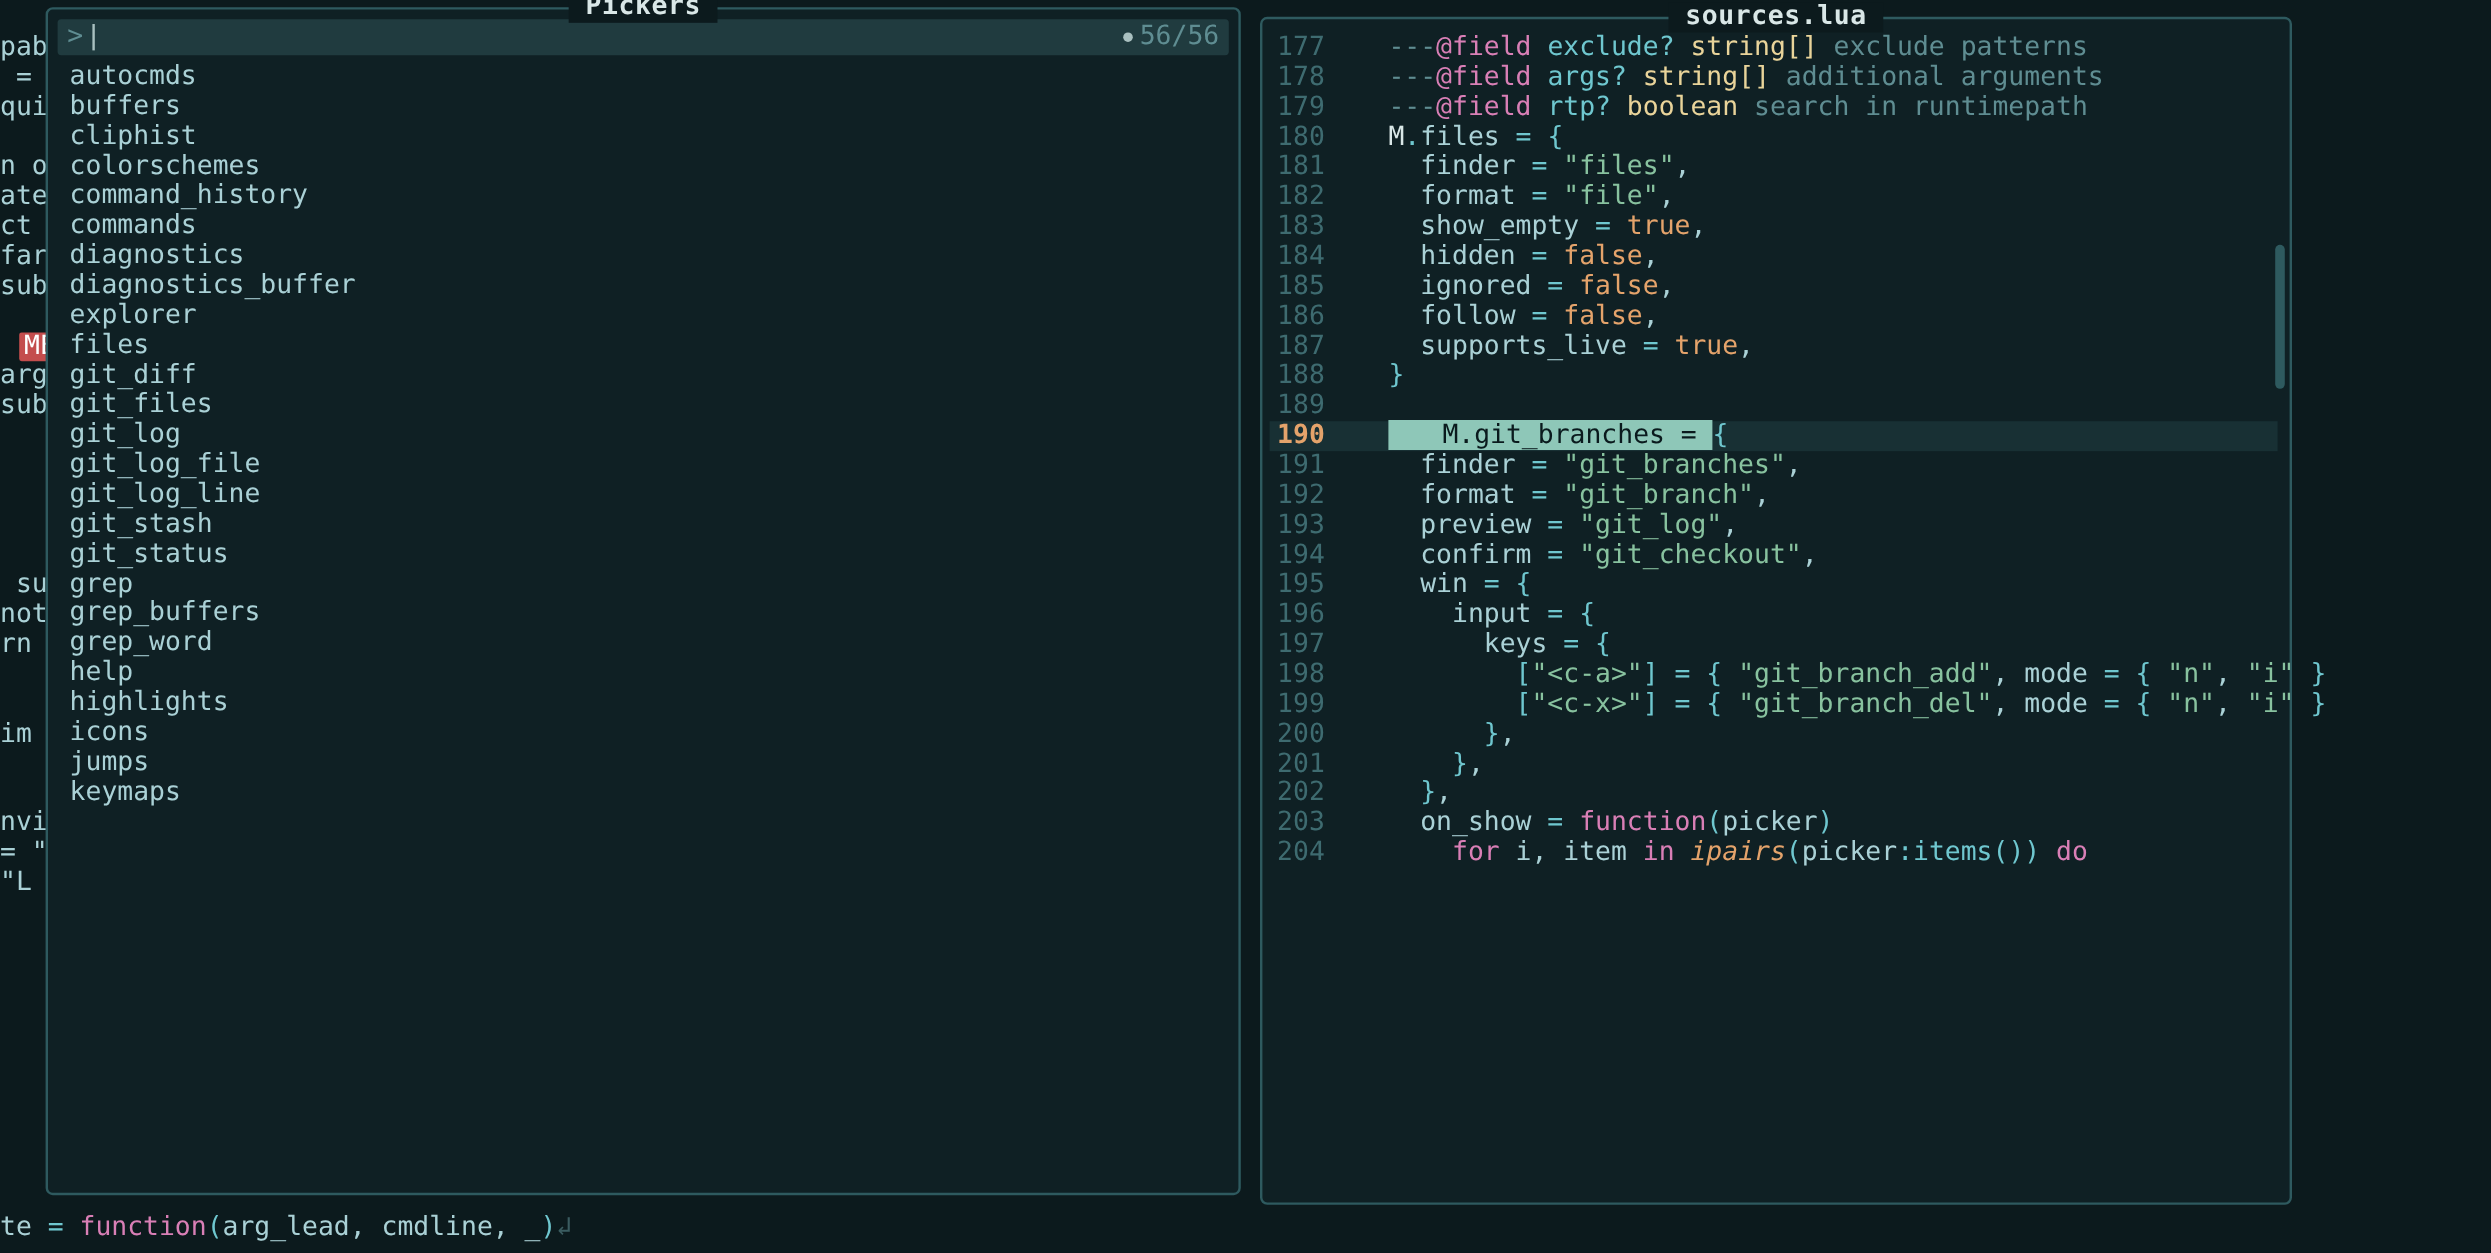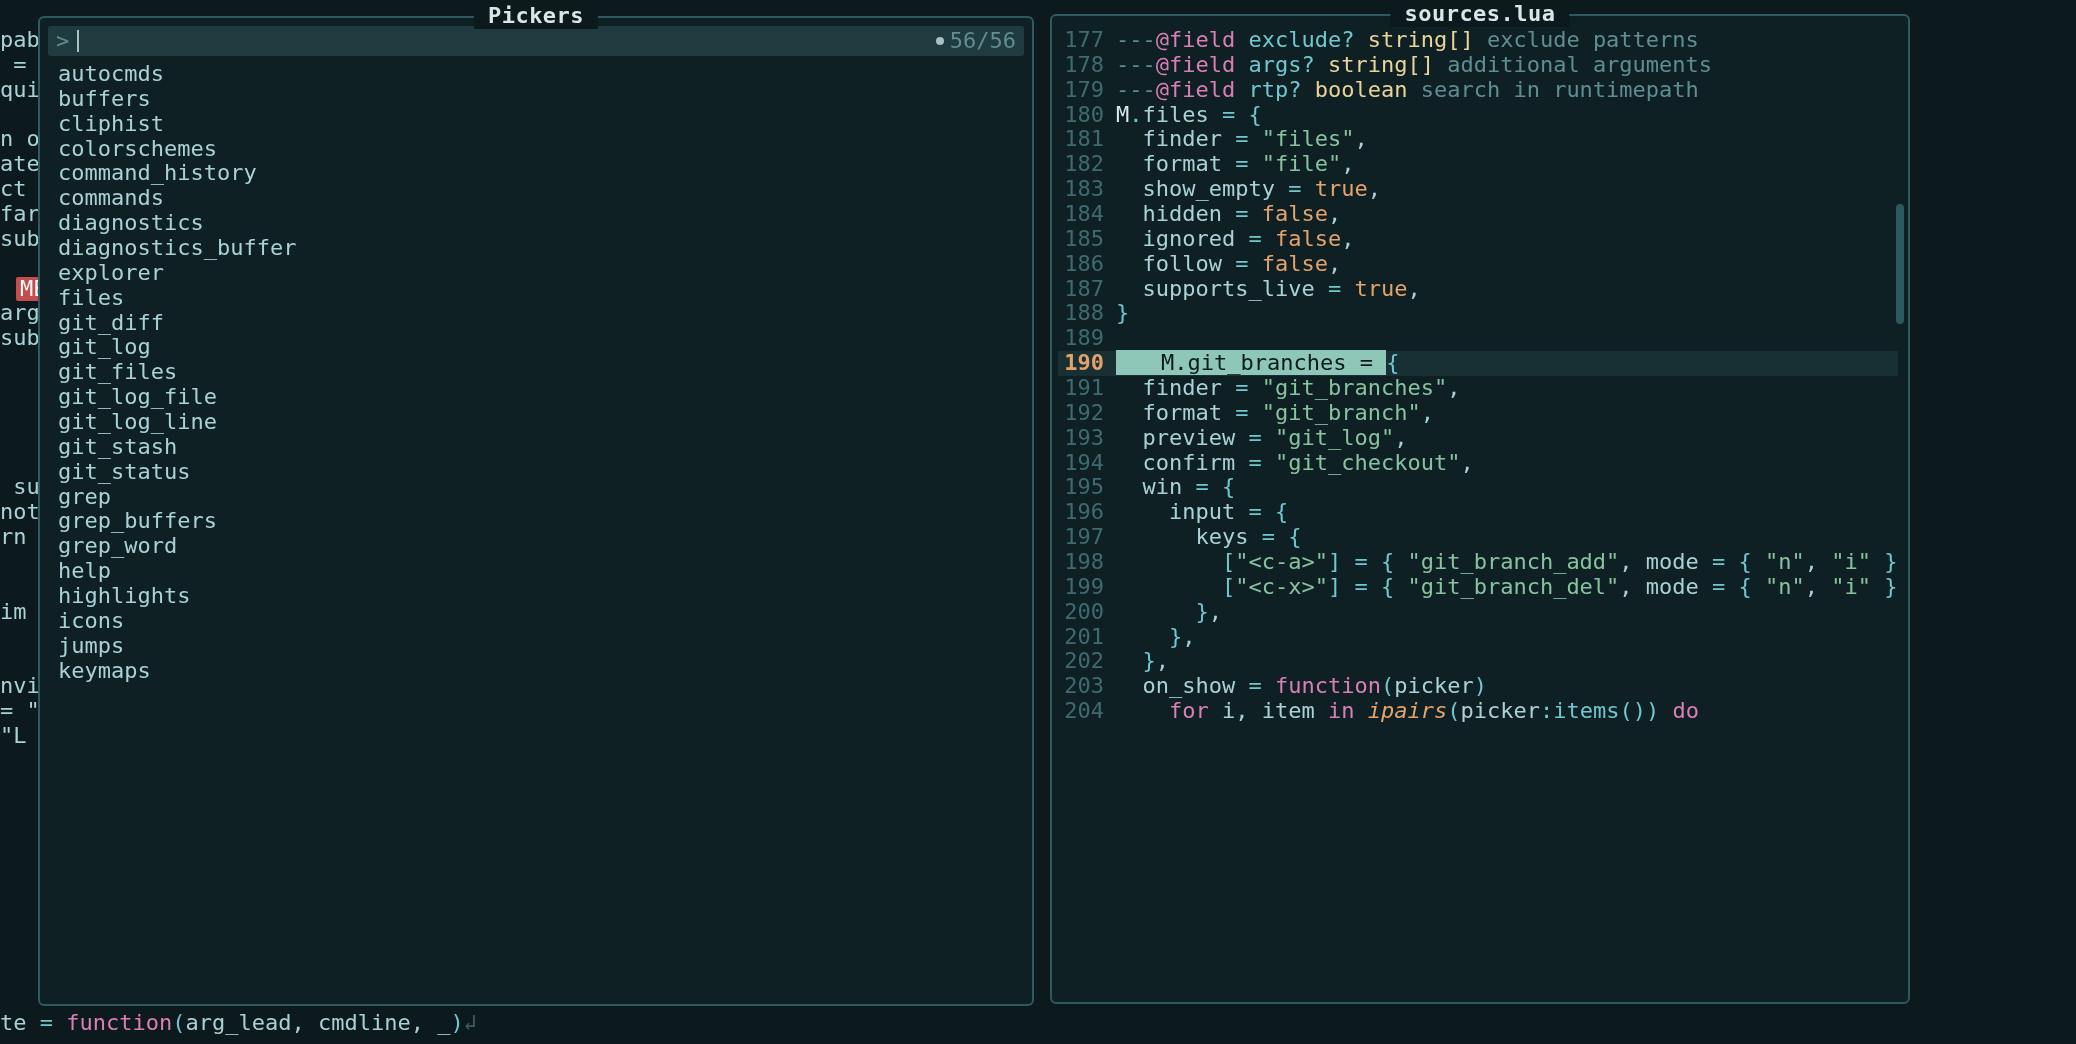--- a/index.html
+++ b/index.html
@@ -62,21 +62,21 @@
     position:absolute; top:-14px; left:50%; transform:translateX(-50%);
     background: var(--bg);
     color: var(--white);
     font-weight: 600;
     padding: 0 14px;
     letter-spacing: .5px;
   }
 
   
   .picker {
-    left: 38px; top: 16px;
+    left: 38px; top: 6px;
     width: 996px; height: 990px;
     padding: 8px 8px 8px 8px;
   }
   .picker .prompt-row {
     display:flex; align-items:center;
     background: var(--input-bg);
     height: 30px;
     padding: 0 8px;
     border-radius: 3px;
   }
@@ -117,21 +117,21 @@
   }
   .preview .scrollbar {
     position:absolute; right:4px; top:188px; width:8px; height:120px;
     background: var(--panel-border); border-radius:4px;
   }
   .preview .code {
     padding: 2px 10px 2px 6px;
     white-space: pre;
     font-size: 22px;
   }
-  .preview .row { display:flex; }
+  .preview .row { display:flex;gap:41px; }
   .preview .ln {
     width: 58px; text-align:right; padding-right: 12px;
     color: var(--gutter); flex:0 0 auto;
   }
   .preview .row.cur { background: var(--current-bg); }
   .preview .row.cur .ln { color: var(--orange); font-weight:700; }
   .preview .content { flex:1; }
   .tk-cmt   { color: var(--muted); }
   .tk-anno  { color: var(--magenta); }
   .tk-ident { color: var(--ident); }
@@ -204,22 +204,22 @@
       <div class="item">buffers</div>
       <div class="item">cliphist</div>
       <div class="item">colorschemes</div>
       <div class="item">command_history</div>
       <div class="item">commands</div>
       <div class="item">diagnostics</div>
       <div class="item">diagnostics_buffer</div>
       <div class="item">explorer</div>
       <div class="item">files</div>
       <div class="item">git_diff</div>
+      <div class="item">git_files</div>
       <div class="item">git_log</div>
-      <div class="item">git_files</div>
       <div class="item">git_log_file</div>
       <div class="item">git_log_line</div>
       <div class="item">git_stash</div>
       <div class="item">git_status</div>
       <div class="item">grep</div>
       <div class="item">grep_buffers</div>
       <div class="item">grep_word</div>
       <div class="item">help</div>
       <div class="item">highlights</div>
       <div class="item">icons</div>

